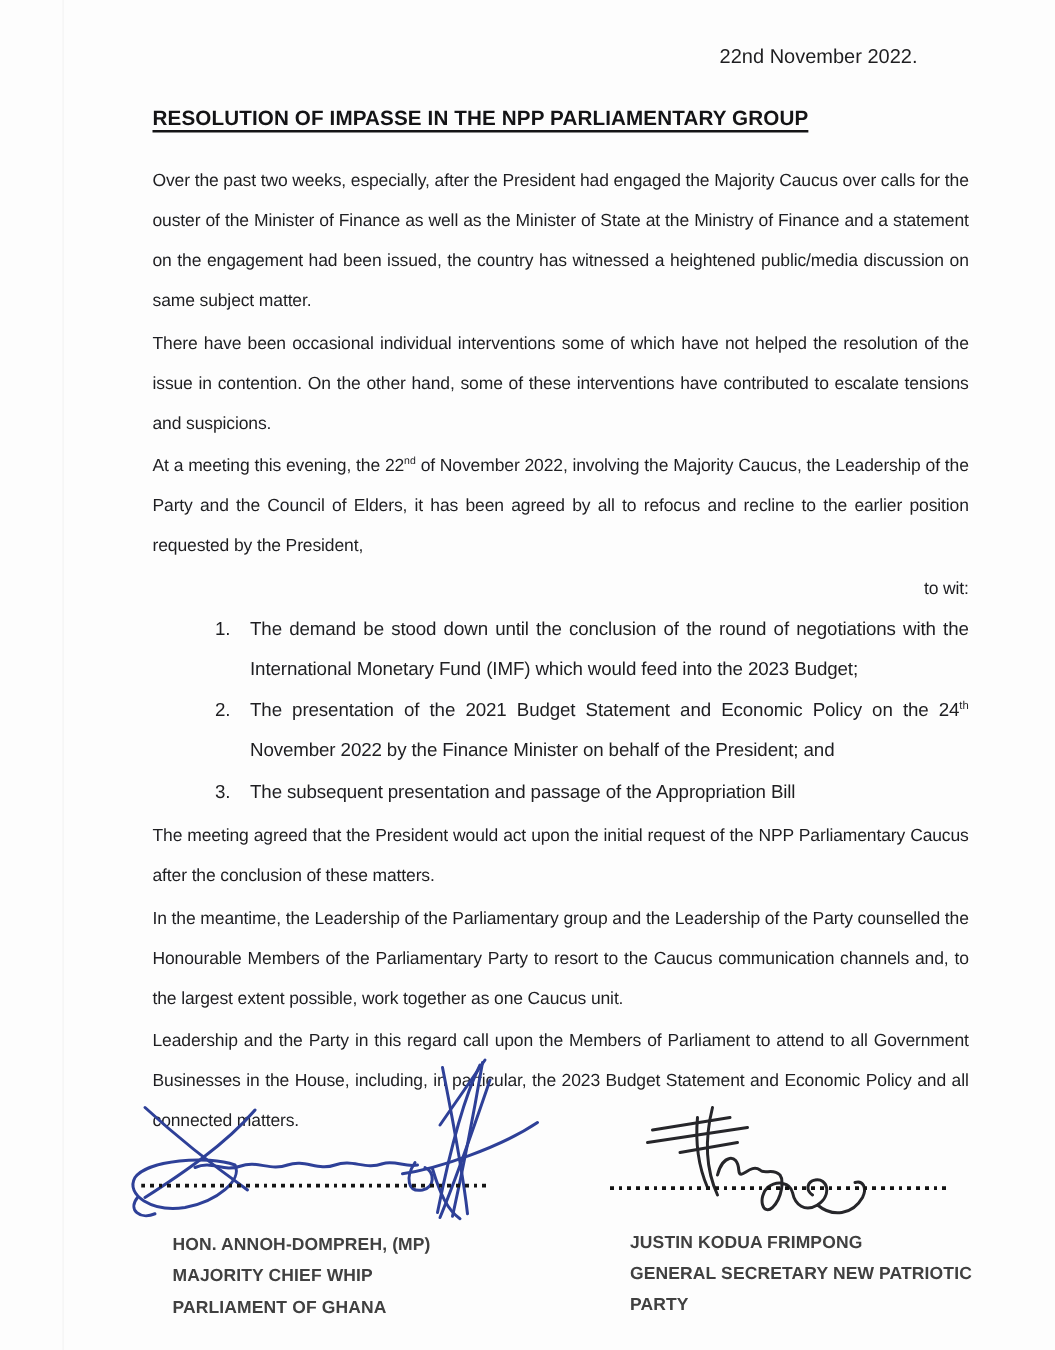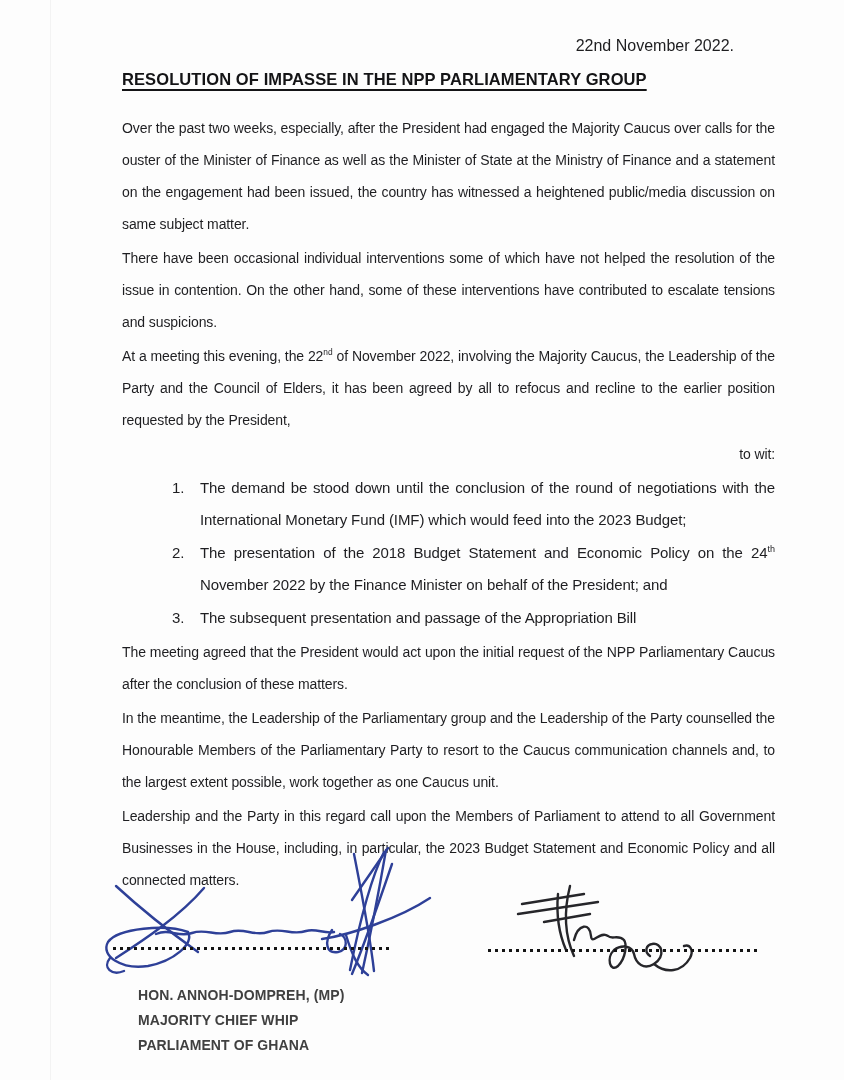--- a/index.html
+++ b/index.html
@@ -18,21 +18,21 @@
   }
   .scan-line {
     position: absolute; left: 50px; top: 0;
     width: 1px; height: 100%;
     background: #f3f3f3;
   }
   .date {
     font-size: 16px; line-height: 20px;
     text-align: right;
     padding-right: 41px;
-    margin-bottom: 12px;
+    margin-bottom: 28px;
     color: #1e1e20;
   }
   .title {
     font-size: 16.5px; font-weight: bold;
     line-height: 22px;
     letter-spacing: 0.1px;
     text-decoration: underline;
     text-underline-offset: 4px;
     text-decoration-thickness: 1.5px;
     color: #141416;
@@ -104,21 +104,21 @@
 
     <p class="to-wit">to wit:</p>
 
     <ol class="res-list">
       <li>
         <span class="li-num">1.</span>
         <span class="li-text">The demand be stood down until the conclusion of the round of negotiations with the International Monetary Fund (IMF) which would feed into the 2023 Budget;</span>
       </li>
       <li>
         <span class="li-num">2.</span>
-        <span class="li-text"><span>The presentation of the 2018 Budget Statement and Economic Policy on the 24</span><sup>th</sup><span> November 2022 by the Finance Minister on behalf of the President; and</span></span>
+        <span class="li-text"><span>The presentation of the 2021 Budget Statement and Economic Policy on the 24</span><sup>th</sup><span> November 2022 by the Finance Minister on behalf of the President; and</span></span>
       </li>
       <li>
         <span class="li-num">3.</span>
         <span class="li-text">The subsequent presentation and passage of the Appropriation Bill</span>
       </li>
     </ol>
 
     <p>The meeting agreed that the President would act upon the initial request of the NPP Parliamentary Caucus after the conclusion of these matters.</p>
 
     <p>In the meantime, the Leadership of the Parliamentary group and the Leadership of the Party counselled the Honourable Members of the Parliamentary Party to resort to the Caucus communication channels and, to the largest extent possible, work together as one Caucus unit.</p>
@@ -158,13 +158,18 @@
 
   <div class="dotline left"></div>
   <div class="dotline right"></div>
 
   <div class="sig-names left">
     <div>HON. ANNOH-DOMPREH, (MP)</div>
     <div>MAJORITY CHIEF WHIP</div>
     <div>PARLIAMENT OF GHANA</div>
   </div>
 
+  <div class="sig-names right">
+    <div>JUSTIN KODUA FRIMPONG</div>
+    <div>GENERAL SECRETARY NEW PATRIOTIC</div>
+    <div>PARTY</div>
+  </div>
 </div>
 
 </body></html>

